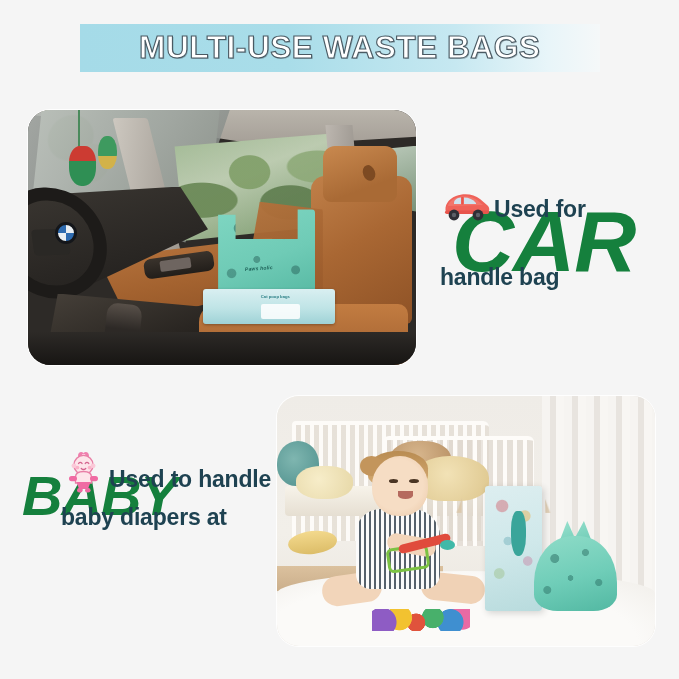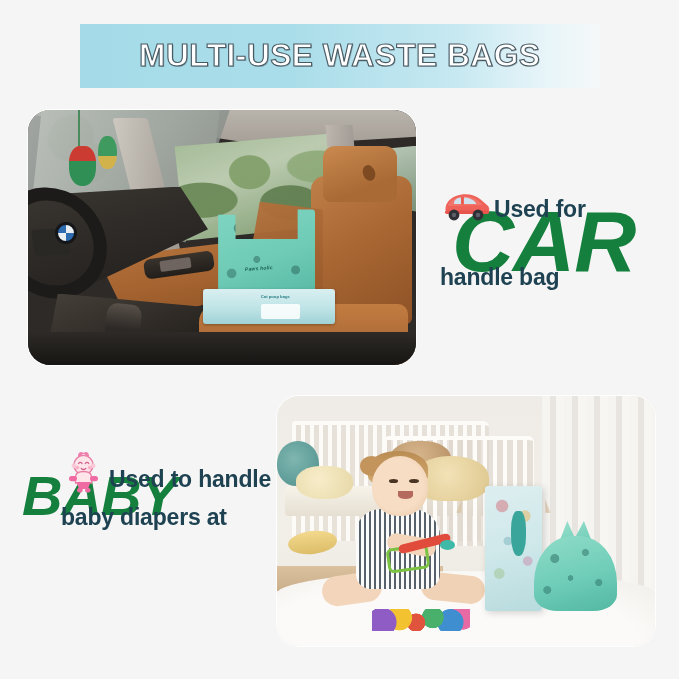--- a/index.html
+++ b/index.html
@@ -23,21 +23,21 @@
     height: 679px;
     background: #f5f5f5;
   }
 
   
   .title-banner {
     position: absolute;
     left: 80px;
     top: 24px;
     width: 520px;
-    height: 64px;
+    height: 48px;
     background: linear-gradient(to right,
         #a5dbe8 0%,
         #a9dde9 40%,
         #c6e8f1 72%,
         #e8f5f9 90%,
         #f5f8f9 100%);
     display: flex;
     align-items: center;
     justify-content: center;
   }

